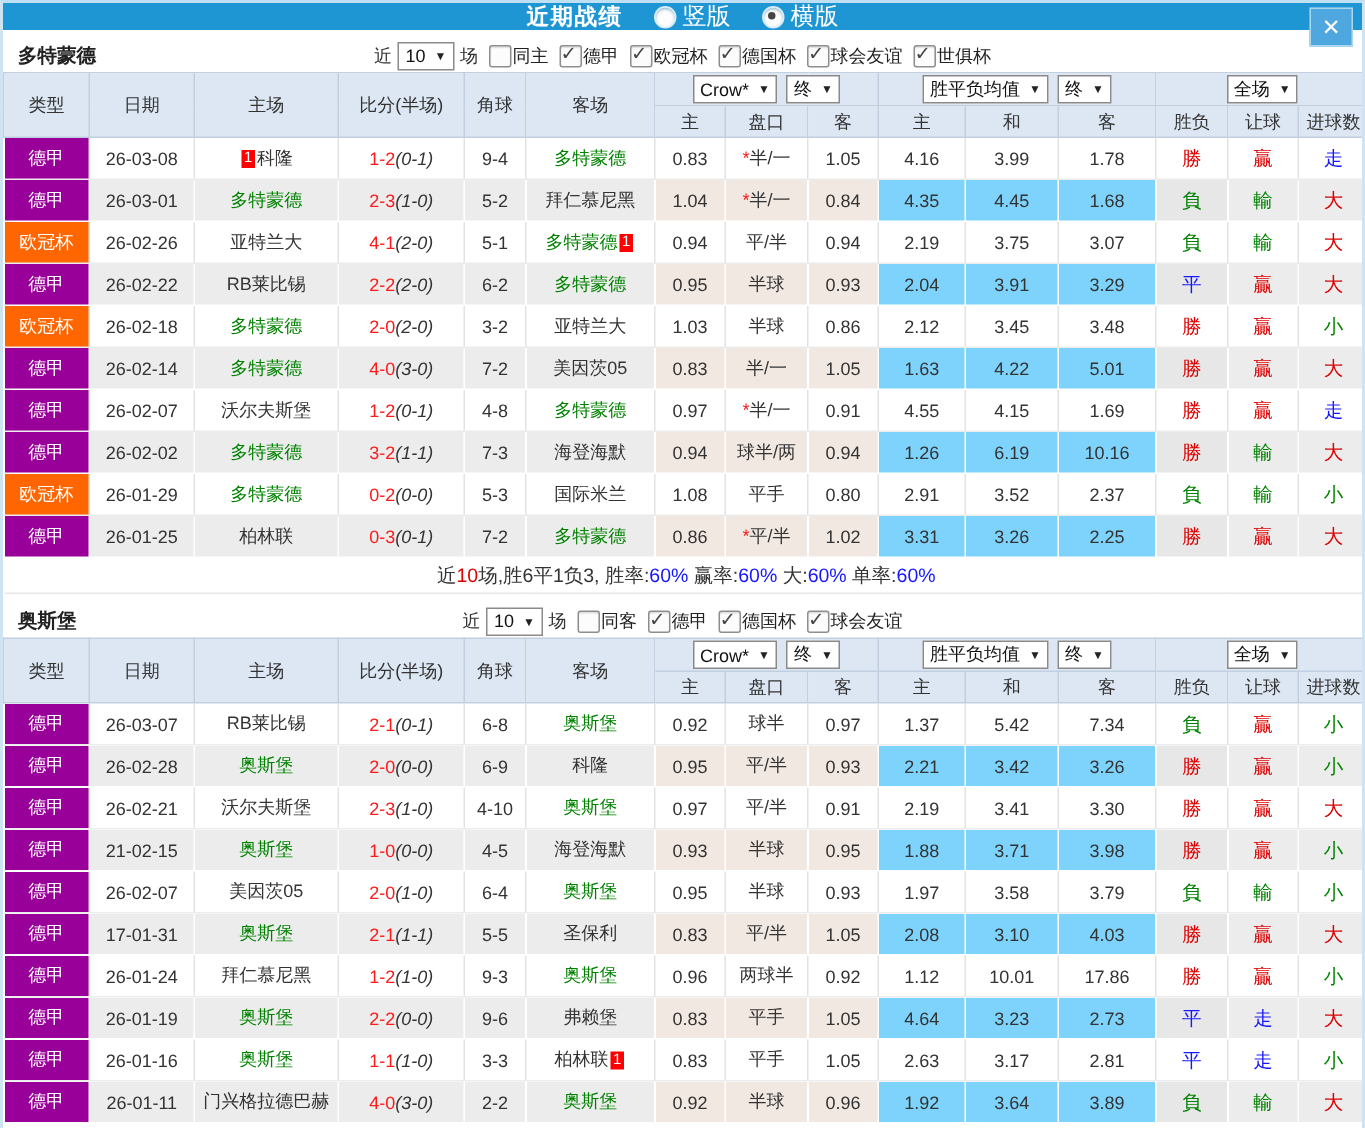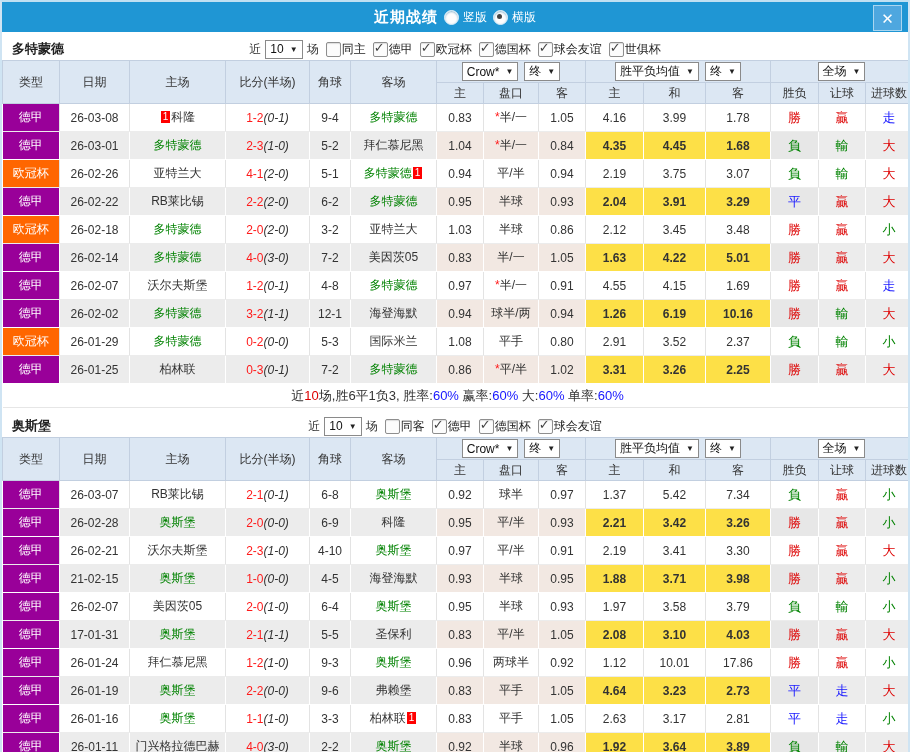--- a/index.html
+++ b/index.html
@@ -1,22 +1,22 @@
 <!DOCTYPE html>
 <html><head>
 <meta charset="utf-8">
 <style>
   html,body{margin:0;padding:0;background:#fff;}
   body{font-family:"Liberation Sans","DejaVu Sans",sans-serif;}
   .dialog{width:910px;height:752px;overflow:hidden;background:#fff;box-sizing:border-box;
           border-left:2px solid #cfe4f3;border-right:2px solid #cfe4f3;border-top:2px solid #bfe0f2;}
   
-  .titlebar{height:30px;background:#1f96d4;position:relative;display:flex;align-items:center;justify-content:center;color:#fff;}
+  .titlebar{height:18px;background:#1f96d4;position:relative;display:flex;align-items:center;justify-content:center;color:#fff;gap:15px;}
   .tb-title{font-weight:bold;font-size:15px;letter-spacing:1px;}
-  .radio-opt{display:inline-flex;align-items:center;margin-left:6px;font-size:12px;cursor:pointer;}
+  .radio-opt{display:inline-flex;align-items:center;margin-left:6px;font-size:16px;cursor:pointer;}
   .radio{width:13px;height:13px;border-radius:50%;background:#fdfdfd;border:1px solid #d7ecf8;display:inline-block;margin-right:4px;position:relative;box-shadow:inset 0 1px 2px #8fb8cf;}
   .radio.sel::after{content:"";position:absolute;left:3px;top:3px;width:5px;height:5px;background:#444;border-radius:50%;}
   .close-btn{position:absolute;right:6px;top:3px;width:27px;height:24px;background:#4ea7df;border:1px solid #aad6f0;
              color:#fff;font-size:15px;font-weight:bold;display:flex;align-items:center;justify-content:center;cursor:pointer;line-height:1;}
   
   #sections{padding-top:6px;}
   .section+.section{margin-top:7px;}
   .sec-head{height:22px;position:relative;display:flex;align-items:center;justify-content:center;}
   .team-name{position:absolute;left:10px;top:2px;font-weight:bold;font-size:13px;color:#222;}
   .filters{display:flex;align-items:center;font-size:12px;color:#333;}
@@ -31,21 +31,21 @@
   table.stats{width:100%;border-collapse:collapse;table-layout:fixed;font-size:12px;color:#333;}
   table.stats th{background:#dce7f3;border:1px solid #c2cfe0;font-weight:normal;color:#333;font-size:12px;padding:0;height:20px;overflow:hidden;white-space:nowrap;}
   table.stats thead tr.grp-row th{height:21px;}
   .grp-cell{vertical-align:middle;}
   .grp-inner{display:flex;align-items:center;justify-content:center;gap:6px;}
   .grp-inner .selbox{margin:0;}
   table.stats td{border-right:1px solid #e3e3e3;border-bottom:1px solid #ececec;height:27px;text-align:center;padding:0;overflow:hidden;white-space:nowrap;background:#fff;}
   tr.alt td{background:#ececec;border-bottom:1px solid #fff;border-right:1px solid #fff;}
   td.type{color:#fff;border-bottom:1px solid #fff;border-right:1px solid #fff;font-size:12px;}
   td.odds{background:#fcf3ed;} tr.alt td.odds{background:#f2e8e2;}
-  td.mean{background:#e9f3fa;} tr.alt td.mean{background:#fde047;font-weight:bold;}
+  td.mean{background:#e9f3fa;} tr.alt td.mean{background:#7dd3fc;}
   td.res1{background:#f2f2f2;} tr.alt td.res1{background:#e7e7e7;}
   .c-red{color:#dd0000;} .c-green{color:#008200;} .c-blue{color:#1616ff;} .c-dark{color:#333;}
   .score-main{color:#ff1a1a;} .score-half{color:#333;font-style:italic;}
   .team-green{color:#008200;}
   .star{color:#ff1a1a;}
   .red-badge{display:inline-block;background:#ff0000;color:#fff;font-size:10px;line-height:12px;height:12px;padding:0 2px;margin:0 1px;vertical-align:1px;}
   td.res{font-size:13px;}
   tr.summary-row td{height:23px;background:#fff;border:none;border-bottom:1px solid #e6e6e6;font-size:13px;text-align:center;}
   .seg{white-space:pre;}
 </style>
@@ -293,21 +293,21 @@
               <td class="mean">1.69</td>
               <td class="res res1"><span class="c-red">勝</span></td>
               <td class="res"><span class="c-red">贏</span></td>
               <td class="res"><span class="c-blue">走</span></td>
             </tr>
             <tr class="alt">
               <td class="type" style="background: rgb(153, 0, 153);">德甲</td>
               <td>26-02-02</td>
               <td><span class="team-green">多特蒙德</span></td>
               <td><span class="score-main">3-2</span><span class="score-half">(1-1)</span></td>
-              <td>12-1</td>
+              <td>7-3</td>
               <td><span>海登海默</span></td>
               <td class="odds">0.94</td>
               <td class="odds">球半/两</td>
               <td class="odds">0.94</td>
               <td class="mean">1.26</td>
               <td class="mean">6.19</td>
               <td class="mean">10.16</td>
               <td class="res res1"><span class="c-red">勝</span></td>
               <td class="res"><span class="c-green">輸</span></td>
               <td class="res"><span class="c-red">大</span></td>

